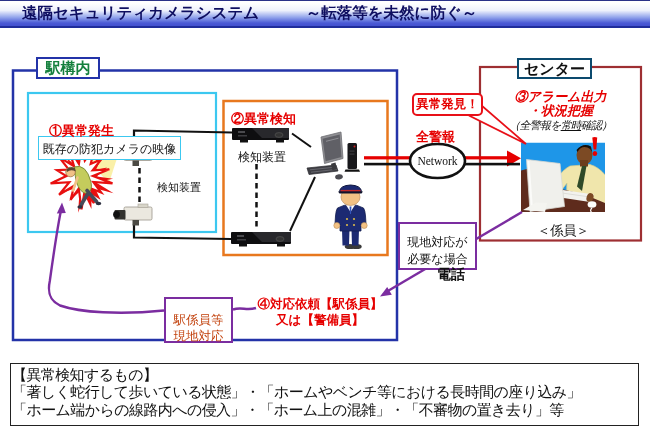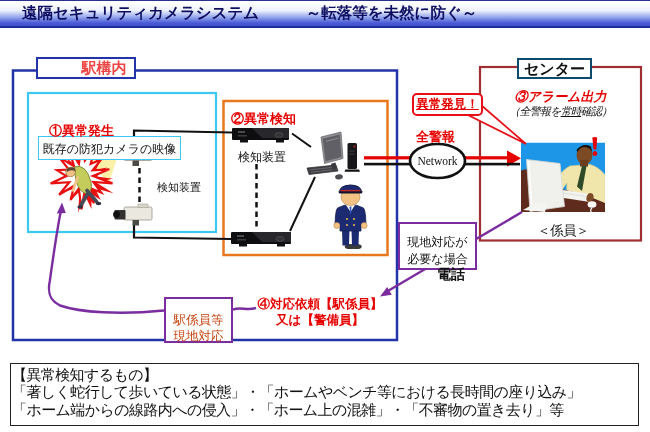--- a/index.html
+++ b/index.html
@@ -157,34 +157,35 @@
 
   <g stroke="#7b2da0" fill="none" stroke-width="2.4">
     <line x1="522" y1="212" x2="387" y2="291.5"></line>
     <path d="M164,310.5 C120,315 80,312.5 60,305.5 C49,300.5 47.5,292 49.8,281 C53,258 58,224 61.5,208"></path>
     <path d="M233,309.5 C242,306.5 246,311 256,308"></path>
   </g>
   <polygon points="380,296.5 387.2,287 391.8,294.8" fill="#7b2da0"></polygon>
   <polygon points="62,202.5 56.8,213.5 65.8,213" fill="#7b2da0"></polygon>
 </svg>
 
-<div class="lbl" style="left:36px;top:57px;width:60px;height:18px;border:2.5px solid #2333a8;font-size:15px;font-weight:bold;color:#ef4444;line-height:18px;padding-left:36px;">駅構内</div>
+<div class="lbl" style="left:36px;top:57px;width:60px;height:18px;border:2.5px solid #2333a8;font-size:15px;font-weight:bold;color:#15803d;line-height:18px;">駅構内</div>
 <div class="lbl" style="left:38px;top:88px;width:141px;height:22px;border:1.8px solid #3cc8f0;font-size:12px;color:#111;line-height:25px;margin-top:48px;">既存の防犯カメラの映像</div>
 <div class="lbl" style="left:517px;top:58px;width:71px;height:17px;border:2px solid #0c4a6e;font-size:15px;font-weight:bold;color:#111;line-height:17px;">センター</div>
-<div class="lbl" style="left:412px;top:93px;width:67px;height:19px;border:2px solid #e81018;border-radius:5px;font-size:12.5px;font-weight:bold;color:#e60000;line-height:19px;text-decoration:underline;">異常発見！</div>
+<div class="lbl" style="left:412px;top:93px;width:67px;height:19px;border:2px solid #e81018;border-radius:5px;font-size:12.5px;font-weight:bold;color:#e60000;line-height:19px;">異常発見！</div>
 <div class="lbl" style="left:398px;top:222px;width:75px;height:34px;border:2px solid #7b2da0;font-size:12px;color:#111;line-height:17px;padding-top:10px;">現地対応が<br>必要な場合</div>
 <div class="lbl" style="left:164px;top:297px;width:65px;height:28px;border:2px solid #7b2da0;font-size:12.5px;color:#c2410c;line-height:15.5px;padding-top:14px;">駅係員等<br>現地対応</div>
 
 <div class="t red" style="left:49px;top:122px;font-size:13px;">①異常発生</div>
 <div class="t red" style="left:231px;top:110px;font-size:13px;">②異常検知</div>
 <div class="t" style="left:238px;top:149px;font-size:12px;color:#111;">検知装置</div>
 <div class="t" style="left:157px;top:180px;font-size:11px;color:#111;">検知装置</div>
 <div class="t red" style="left:416px;top:128px;font-size:13px;">全警報</div>
 <div class="t" style="left:480px;top:89px;width:161px;text-align:center;font-style:italic;">
   <span class="red" style="font-size:13px;line-height:15px;display:block;">③アラーム出力</span>
+  <span class="red" style="font-size:13px;line-height:14px;display:block;">・状況把握</span>
   <span style="font-size:11px;letter-spacing:-0.8px;line-height:14px;display:block;color:#111;">（全警報を<u>常時</u>確認）</span>
 </div>
 <div class="t" style="left:521px;top:222px;width:84px;text-align:center;font-size:13.5px;letter-spacing:-0.5px;color:#111;">＜係員＞</div>
 <div class="t" style="left:437px;top:266px;font-size:14px;font-weight:bold;color:#111;">電話</div>
 <div class="t red" style="left:255px;top:296px;width:130px;text-align:center;font-size:12.5px;line-height:16px;">④対応依頼【駅係員】<br>又は【警備員】</div>
 
 <div class="abs" style="left:10px;top:363px;width:626px;height:59px;border:1.5px solid #222;background:#fff;font-size:15px;letter-spacing:-0.6px;color:#111;line-height:17.4px;padding:2px 0 0 1px;">
 【異常検知するもの】<br>
 「著しく蛇行して歩いている状態」・「ホームやベンチ等における長時間の座り込み」<br>
 「ホーム端からの線路内への侵入」・「ホーム上の混雑」・「不審物の置き去り」等

